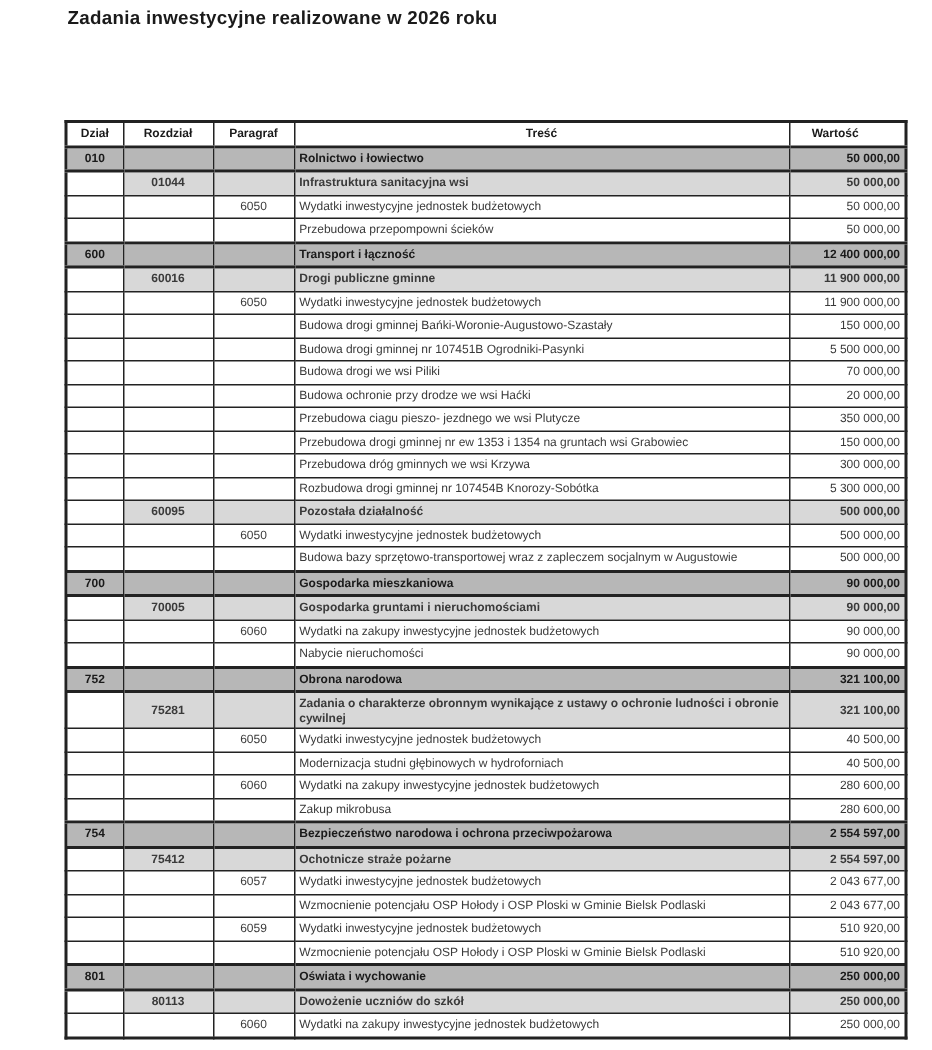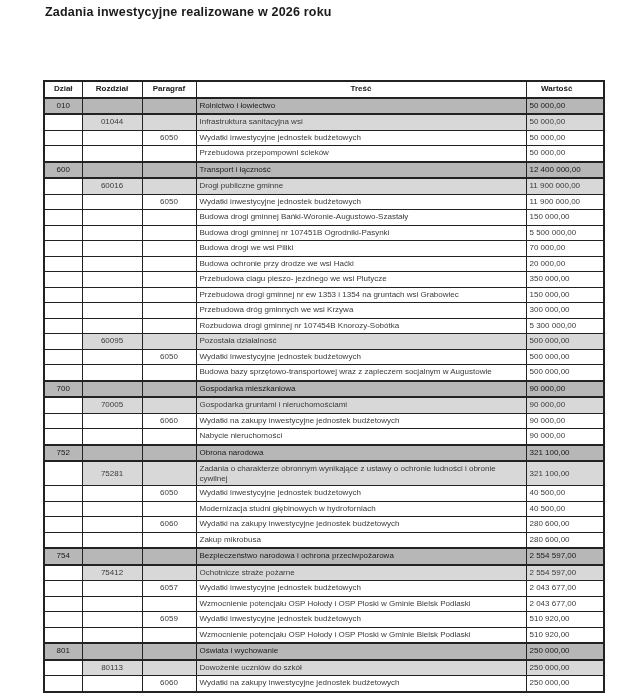--- a/index.html
+++ b/index.html
@@ -49,31 +49,32 @@
     font-weight: bold;
     text-align: center;
     color: #1a1a1a;
     border-bottom: 2px solid #222222;
     background: #ffffff;
   }
   .col-dzial    { width: 38px;  text-align: center; margin-left: 40px; }
   .col-rozdzial { width: 60px;  text-align: center; margin-top: 48px; }
   .col-paragraf { width: 54px;  text-align: center; }
   .col-tresc    { width: 330px; text-align: left; margin-left: 40px; }
-  .col-wartosc  { width: 78px;  padding-right: 5px; }
+  .col-wartosc  { width: 78px;  text-align: right; padding-right: 5px; }
 
   tr.row-dzial td {
     background: var(--section-bg, #b7b7b7);
-    font-weight: normal;
+    font-weight: bold;
     color: #1a1a1a;
     border-top: 2px solid #222222;
     border-bottom: 2px solid #222222;
   }
   tr.row-rozdzial td {
     background: var(--chapter-bg, #d8d8d8);
+    font-weight: bold;
   }
   tr.row-rozdzial td.col-dzial {
     background: #ffffff;
   }
   tr.row-paragraf td, tr.row-task td {
     background: #ffffff;
   }
 </style>
 </head>
 <body>

